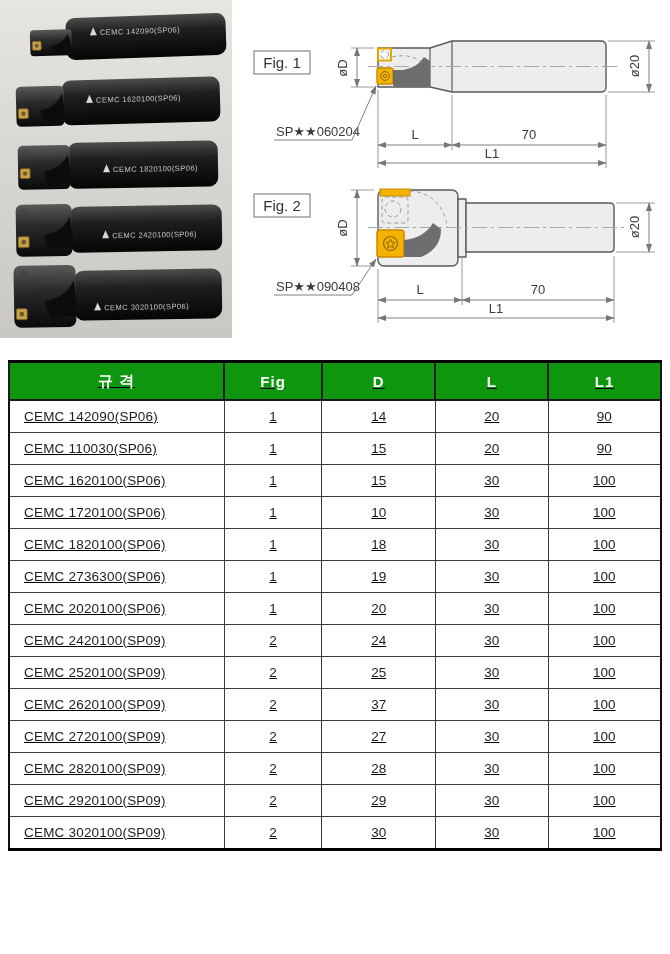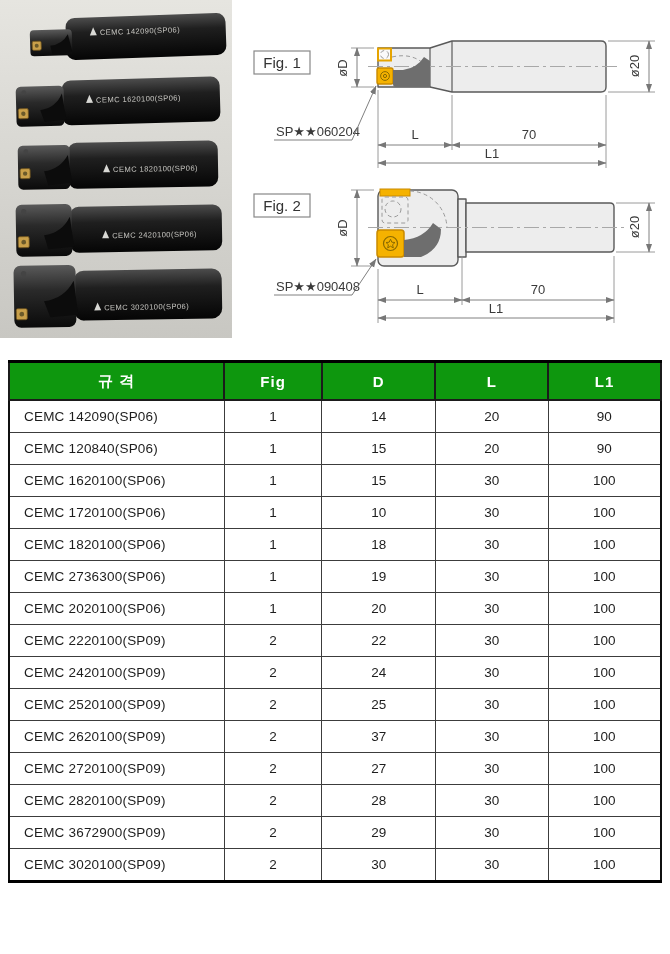--- a/index.html
+++ b/index.html
@@ -18,21 +18,21 @@
   .ext       { stroke:#8f8f8f; stroke-width:0.9; fill:none; }
   .dtxt      { font-size:13px; fill:#3a3a3a; }
   .figlab    { font-size:15px; fill:#333; }
   .figbox    { fill:#ffffff; stroke:#888; stroke-width:1.2; }
 
   
   table.spec {
     position:absolute; left:8px; top:360px; width:654px;
     border-collapse:collapse; table-layout:fixed; background:#bef264;
     border-left:2px solid #101010; border-right:2px solid #101010;
-    border-top:3px solid #000; border-bottom:3px solid #000;
+    border-top:3px solid #000; border-bottom:3px solid #000;text-decoration:underline;
   }
   table.spec th {
     background:#0e970e; color:#fff; font-size:15px; font-weight:bold;
     height:34px; border:2px solid #1b1b1b; letter-spacing:1px;
   }
   table.spec td {
     font-size:13.5px; color:#1d1d1d; text-align:center; height:31px;
     border:1.5px solid #3c3c3c; padding:0; background:#fff;
   }
   table.spec td.spec-col { text-align:left; padding-left:14px; letter-spacing:0.2px; }
@@ -242,21 +242,21 @@
     </thead>
     <tbody>
         <tr>
           <td class="spec-col">CEMC 142090(SP06)</td>
           <td>1</td>
           <td>14</td>
           <td>20</td>
           <td>90</td>
         </tr>
         <tr>
-          <td class="spec-col">CEMC 120840(SP06)</td>
+          <td class="spec-col">CEMC 110030(SP06)</td>
           <td>1</td>
           <td>15</td>
           <td>20</td>
           <td>90</td>
         </tr>
         <tr>
           <td class="spec-col">CEMC 1620100(SP06)</td>
           <td>1</td>
           <td>15</td>
           <td>30</td>
@@ -284,27 +284,20 @@
           <td>100</td>
         </tr>
         <tr>
           <td class="spec-col">CEMC 2020100(SP06)</td>
           <td>1</td>
           <td>20</td>
           <td>30</td>
           <td>100</td>
         </tr>
         <tr>
-          <td class="spec-col">CEMC 2220100(SP09)</td>
-          <td>2</td>
-          <td>22</td>
-          <td>30</td>
-          <td>100</td>
-        </tr>
-        <tr>
           <td class="spec-col">CEMC 2420100(SP09)</td>
           <td>2</td>
           <td>24</td>
           <td>30</td>
           <td>100</td>
         </tr>
         <tr>
           <td class="spec-col">CEMC 2520100(SP09)</td>
           <td>2</td>
           <td>25</td>
@@ -326,21 +319,21 @@
           <td>100</td>
         </tr>
         <tr>
           <td class="spec-col">CEMC 2820100(SP09)</td>
           <td>2</td>
           <td>28</td>
           <td>30</td>
           <td>100</td>
         </tr>
         <tr>
-          <td class="spec-col">CEMC 3672900(SP09)</td>
+          <td class="spec-col">CEMC 2920100(SP09)</td>
           <td>2</td>
           <td>29</td>
           <td>30</td>
           <td>100</td>
         </tr>
         <tr>
           <td class="spec-col">CEMC 3020100(SP09)</td>
           <td>2</td>
           <td>30</td>
           <td>30</td>

